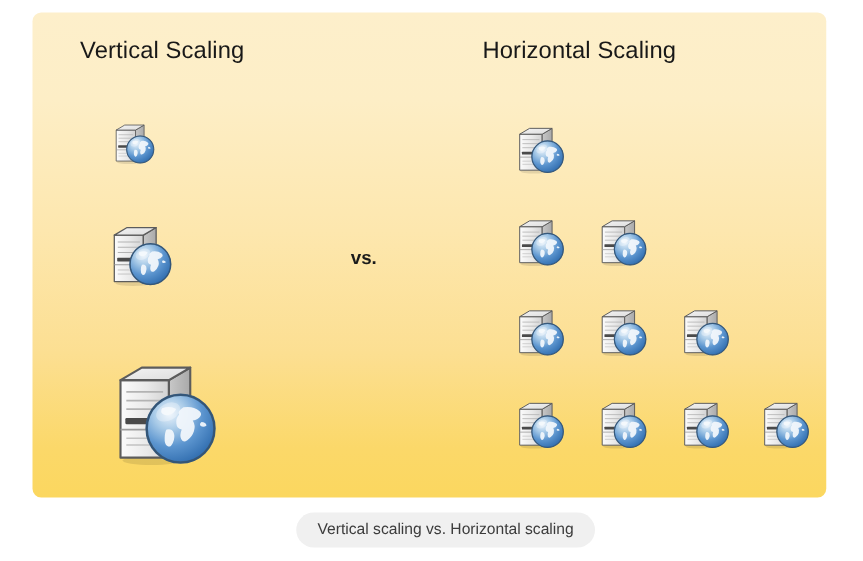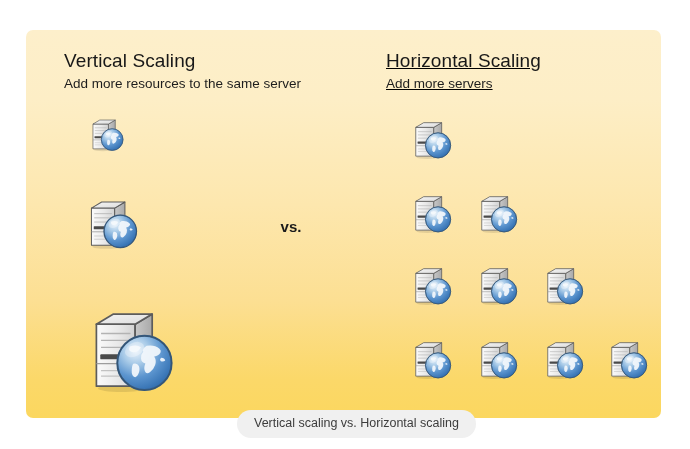--- a/index.html
+++ b/index.html
@@ -19,21 +19,20 @@
   
   #diagram-card {
     position: absolute;
     left: 26px;
     top: 10px;
     width: 635px;
     height: 388px;
     border-radius: 7px;
     background: linear-gradient(to bottom, #fdefcb 0%, #fdeec6 18%, #fde7ae 45%, #fcdf92 70%, #fbd869 90%, #fbd75f 100%);
     overflow: hidden;
-    margin-top: 20px;
   }
 
   
   .col-head {
     position: absolute;
   }
   .col-head .title {
     font-size: 19px;
     font-weight: 400;
     color: #181818;
@@ -43,21 +42,21 @@
   }
   .col-head .subtitle {
     font-size: 13.5px;
     font-weight: 400;
     color: #1d1d1d;
     white-space: nowrap;
     line-height: 18px;
     margin-top: 3px;
   }
   #vertical-heading  { left: 38px;  top: 20px; }
-  #horizontal-heading{ left: 360px; top: 20px; text-decoration: underline; }
+  #horizontal-heading{ left: 360px; top: 20px; }
 
   
   #vs-label {
     position: absolute;
     left: 220px;
     top: 188px;
     width: 90px;
     text-align: center;
     font-size: 15px;
     font-weight: 700;
@@ -87,26 +86,24 @@
     text-align: right;
   }
 </style>
 </head>
 <body>
 
 <div id="diagram-card" style="background: linear-gradient(rgb(253, 239, 203) 0%, rgb(253, 238, 198) 18%, rgb(253, 231, 174) 45%, rgb(252, 223, 146) 70%, rgb(251, 216, 105) 90%, rgb(251, 215, 95) 100%);">
 
   <div class="col-head" id="vertical-heading">
     <div class="title">Vertical Scaling</div>
-    <div class="subtitle">Add more resources to the same server</div>
   </div>
 
   <div class="col-head" id="horizontal-heading">
     <div class="title">Horizontal Scaling</div>
-    <div class="subtitle">Add more servers</div>
   </div>
 
   <div id="vs-label">vs.</div>
 
   <div id="vertical-servers">
       <div class="server-icon" style="--s: 0.62; left: 62px; top: 86px;">
 <svg viewBox="0 0 62 62" xmlns="http://www.w3.org/2000/svg">
   <defs>
     <linearGradient id="front0" x1="0" y1="0" x2="1" y2="0">
       <stop offset="0%" stop-color="#fbfbfb"></stop>

